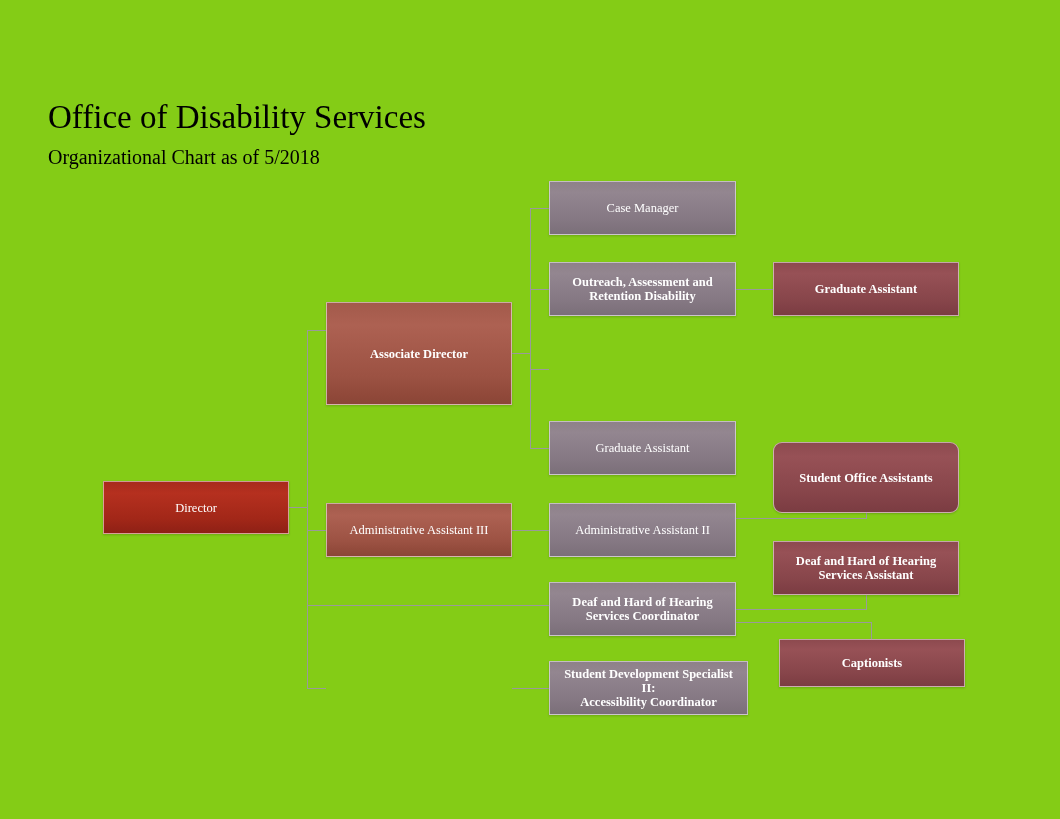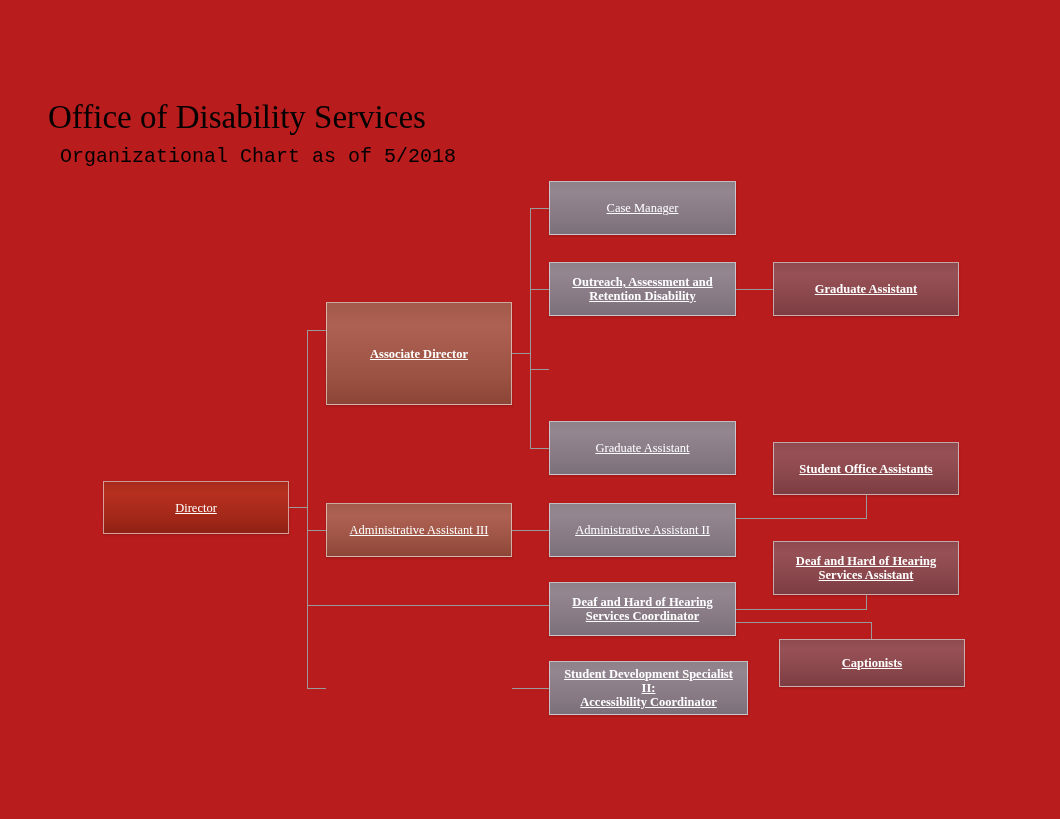--- a/index.html
+++ b/index.html
@@ -9,44 +9,44 @@
     background: #ffffff;
   }
   body {
     font-family: "Liberation Serif", serif;
     -webkit-font-smoothing: antialiased;
   }
   #canvas {
     position: relative;
     width: 1060px;
     height: 819px;
-    background: #b91c1c;
+    background: #84cc16;
     overflow: hidden;
   }
 
   
   #title {
     position: absolute;
     left: 48px;
     top: 97px;
     font-size: 33px;
     line-height: 40px;
     color: #000000;
     white-space: nowrap;
     font-family: "Liberation Serif", serif;
   }
   #subtitle {
     position: absolute;
-    left: 60px;
+    left: 48px;
     top: 144px;
     font-size: 20px;
     line-height: 26px;
     color: #000000;
     white-space: nowrap;
-    font-family: Liberation Mono, monospace;
+    font-family: Liberation Serif, serif;
   }
 
   
   .conn {
     position: absolute;
     background: #9a9a9a;
   }
   .conn.h { height: 1px; }
   .conn.v { width: 1px; }
 
@@ -59,21 +59,21 @@
     justify-content: center;
     text-align: center;
     color: #ffffff;
     font-family: "Liberation Serif", serif;
     font-size: 12.5px;
     line-height: 14px;
     padding: 2px 6px;
     border: 1px solid rgba(255,255,255,0.55);
     box-shadow: 0 1px 2px rgba(0,0,0,0.18);
   }
-  .node .label { display: block; width: 100%; text-decoration: underline; }
+  .node .label { display: block; width: 100%; }
 
   
   .c-director {
     background: linear-gradient(to bottom, #a82a1c 0%, #b5301f 22%, #a22718 72%, #8e2015 100%);
   }
   .c-mid {
     background: linear-gradient(to bottom, #a35a4b 0%, #ad6152 22%, #9c5243 72%, #8b4536 100%);
   }
   .c-gray {
     background: linear-gradient(to bottom, #8e8189 0%, #938690 20%, #857883 72%, #7b6f79 100%);
@@ -171,21 +171,21 @@
     <span class="label">
       <span>Student Development Specialist II:</span><br>
       <span>Accessibility Coordinator</span>
     </span>
   </div>
 
   <div class="node c-maroon bold" style="left:773px; top:262px; width:186px; height:54px;">
     <span class="label">Graduate Assistant</span>
   </div>
 
-  <div class="node c-maroon bold" style="left:773px; top:442px; width:186px; height:53px;">
+  <div class="node c-maroon bold" style="left:773px; top:442px; width:186px; height:71px;border-radius:9px;">
     <span class="label">Student Office Assistants</span>
   </div>
 
   <div class="node c-maroon bold" style="left:773px; top:541px; width:186px; height:54px;">
     <span class="label">
       <span>Deaf and Hard of Hearing</span><br>
       <span>Services Assistant</span>
     </span>
   </div>
 

